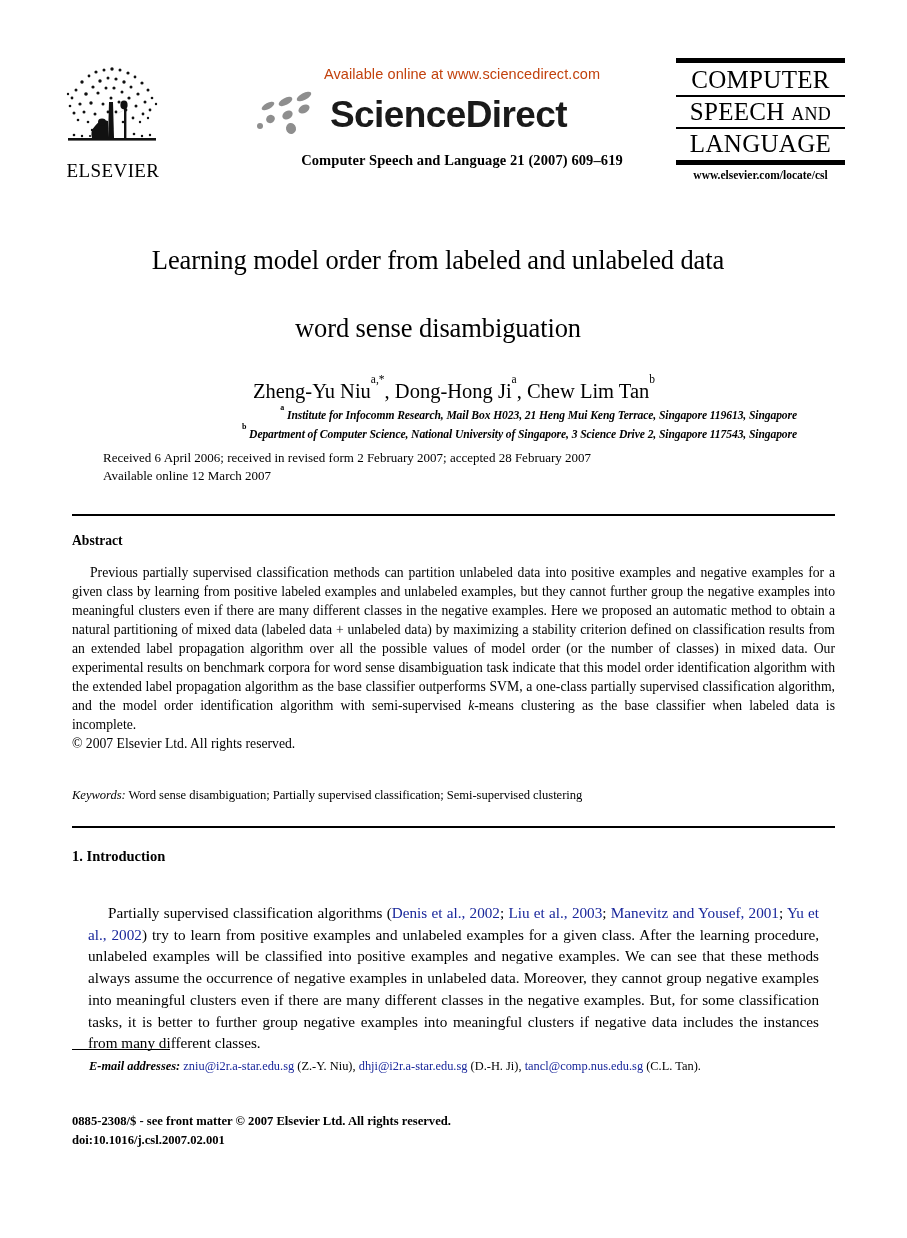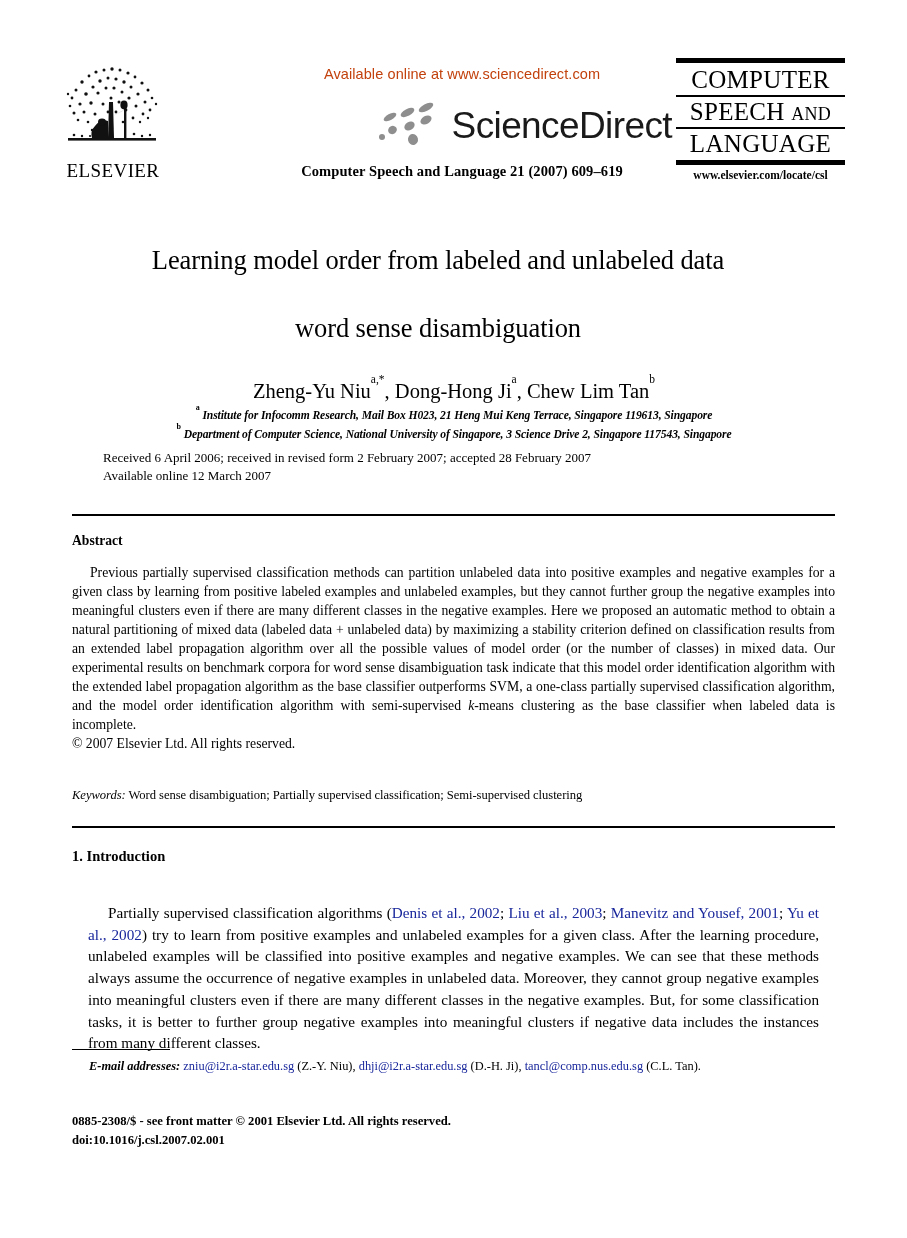--- a/index.html
+++ b/index.html
@@ -62,25 +62,26 @@
     width: 420px;
     text-align: center;
   }
   .sd-available {
     font-family: "Liberation Sans", sans-serif;
     font-size: 14.5px;
     color: #c2410c;
     letter-spacing: 0.1px;
   }
   .sd-logo-row {
-    margin-top: 18px;
+    margin-top: 7px;
     display: flex;
     align-items: center;
-    justify-content: flex-end;
+    justify-content: flex-start;
     height: 50px;
+    font-weight: bold;
   }
   .sd-dots {
     width: 74px;
     height: 46px;
     position: relative;
     margin-right: 4px;
   }
   .sd-dots i {
     position: absolute;
     display: block;
@@ -156,24 +157,24 @@
     top: 380px;
     width: 702px;
     text-align: center;
     font-family: "Liberation Serif", serif;
     font-size: 20.5px;
   }
   .authors sup { font-size: 11.5px; top: -0.65em; position: relative; }
 
   .affils {
     position: absolute;
-    left: 103px;
+    left: 95px;
     top: 406px;
     width: 702px;
-    text-align: center;
+    text-align: right;
   }
   .affil {
     font-family: "Liberation Serif", serif;
     font-style: italic;
     font-weight: bold;
     font-size: 11.6px;
     line-height: 1.55;
     letter-spacing: -0.1px;
   }
   .affil sup { font-style: normal; font-size: 8px; position: relative; top: -0.5em; }
@@ -460,17 +461,17 @@
   <div class="intro-body">
     <p><span>Partially supervised classification algorithms (</span><a class="cite" href="#">Denis et al., 2002</a><span>; </span><a class="cite" href="#">Liu et al., 2003</a><span>; </span><a class="cite" href="#">Manevitz and Yousef, 2001</a><span>; </span><a class="cite" href="#">Yu et al., 2002</a><span>) try to learn from positive examples and unlabeled examples for a given class. After the learning procedure, unlabeled examples will be classified into positive examples and negative examples. We can see that these methods always assume the occurrence of negative examples in unlabeled data. Moreover, they cannot group negative examples into meaningful clusters even if there are many different classes in the negative examples. But, for some classification tasks, it is better to further group negative examples into meaningful clusters if negative data includes the instances from many different classes.</span></p>
   </div>
 
   <div class="fn-rule"></div>
   <div class="footnotes">
     <div class="fn-line2"><span class="fn-emails-label">E-mail addresses:</span> <a class="mailto" href="#">zniu@i2r.a-star.edu.sg</a> <span>(Z.-Y. Niu)</span><span>, </span><a class="mailto" href="#">dhji@i2r.a-star.edu.sg</a> <span>(D.-H. Ji)</span><span>, </span><a class="mailto" href="#">tancl@comp.nus.edu.sg</a> <span>(C.L. Tan)</span>.</div>
   </div>
 
   <div class="issn-block">
-    <div>0885-2308/$ - see front matter © 2001 Elsevier Ltd. All rights reserved.</div>
+    <div>0885-2308/$ - see front matter © 2007 Elsevier Ltd. All rights reserved.</div>
     <div>doi:10.1016/j.csl.2007.02.001</div>
   </div>
 
 </div>
 
 </body></html>

